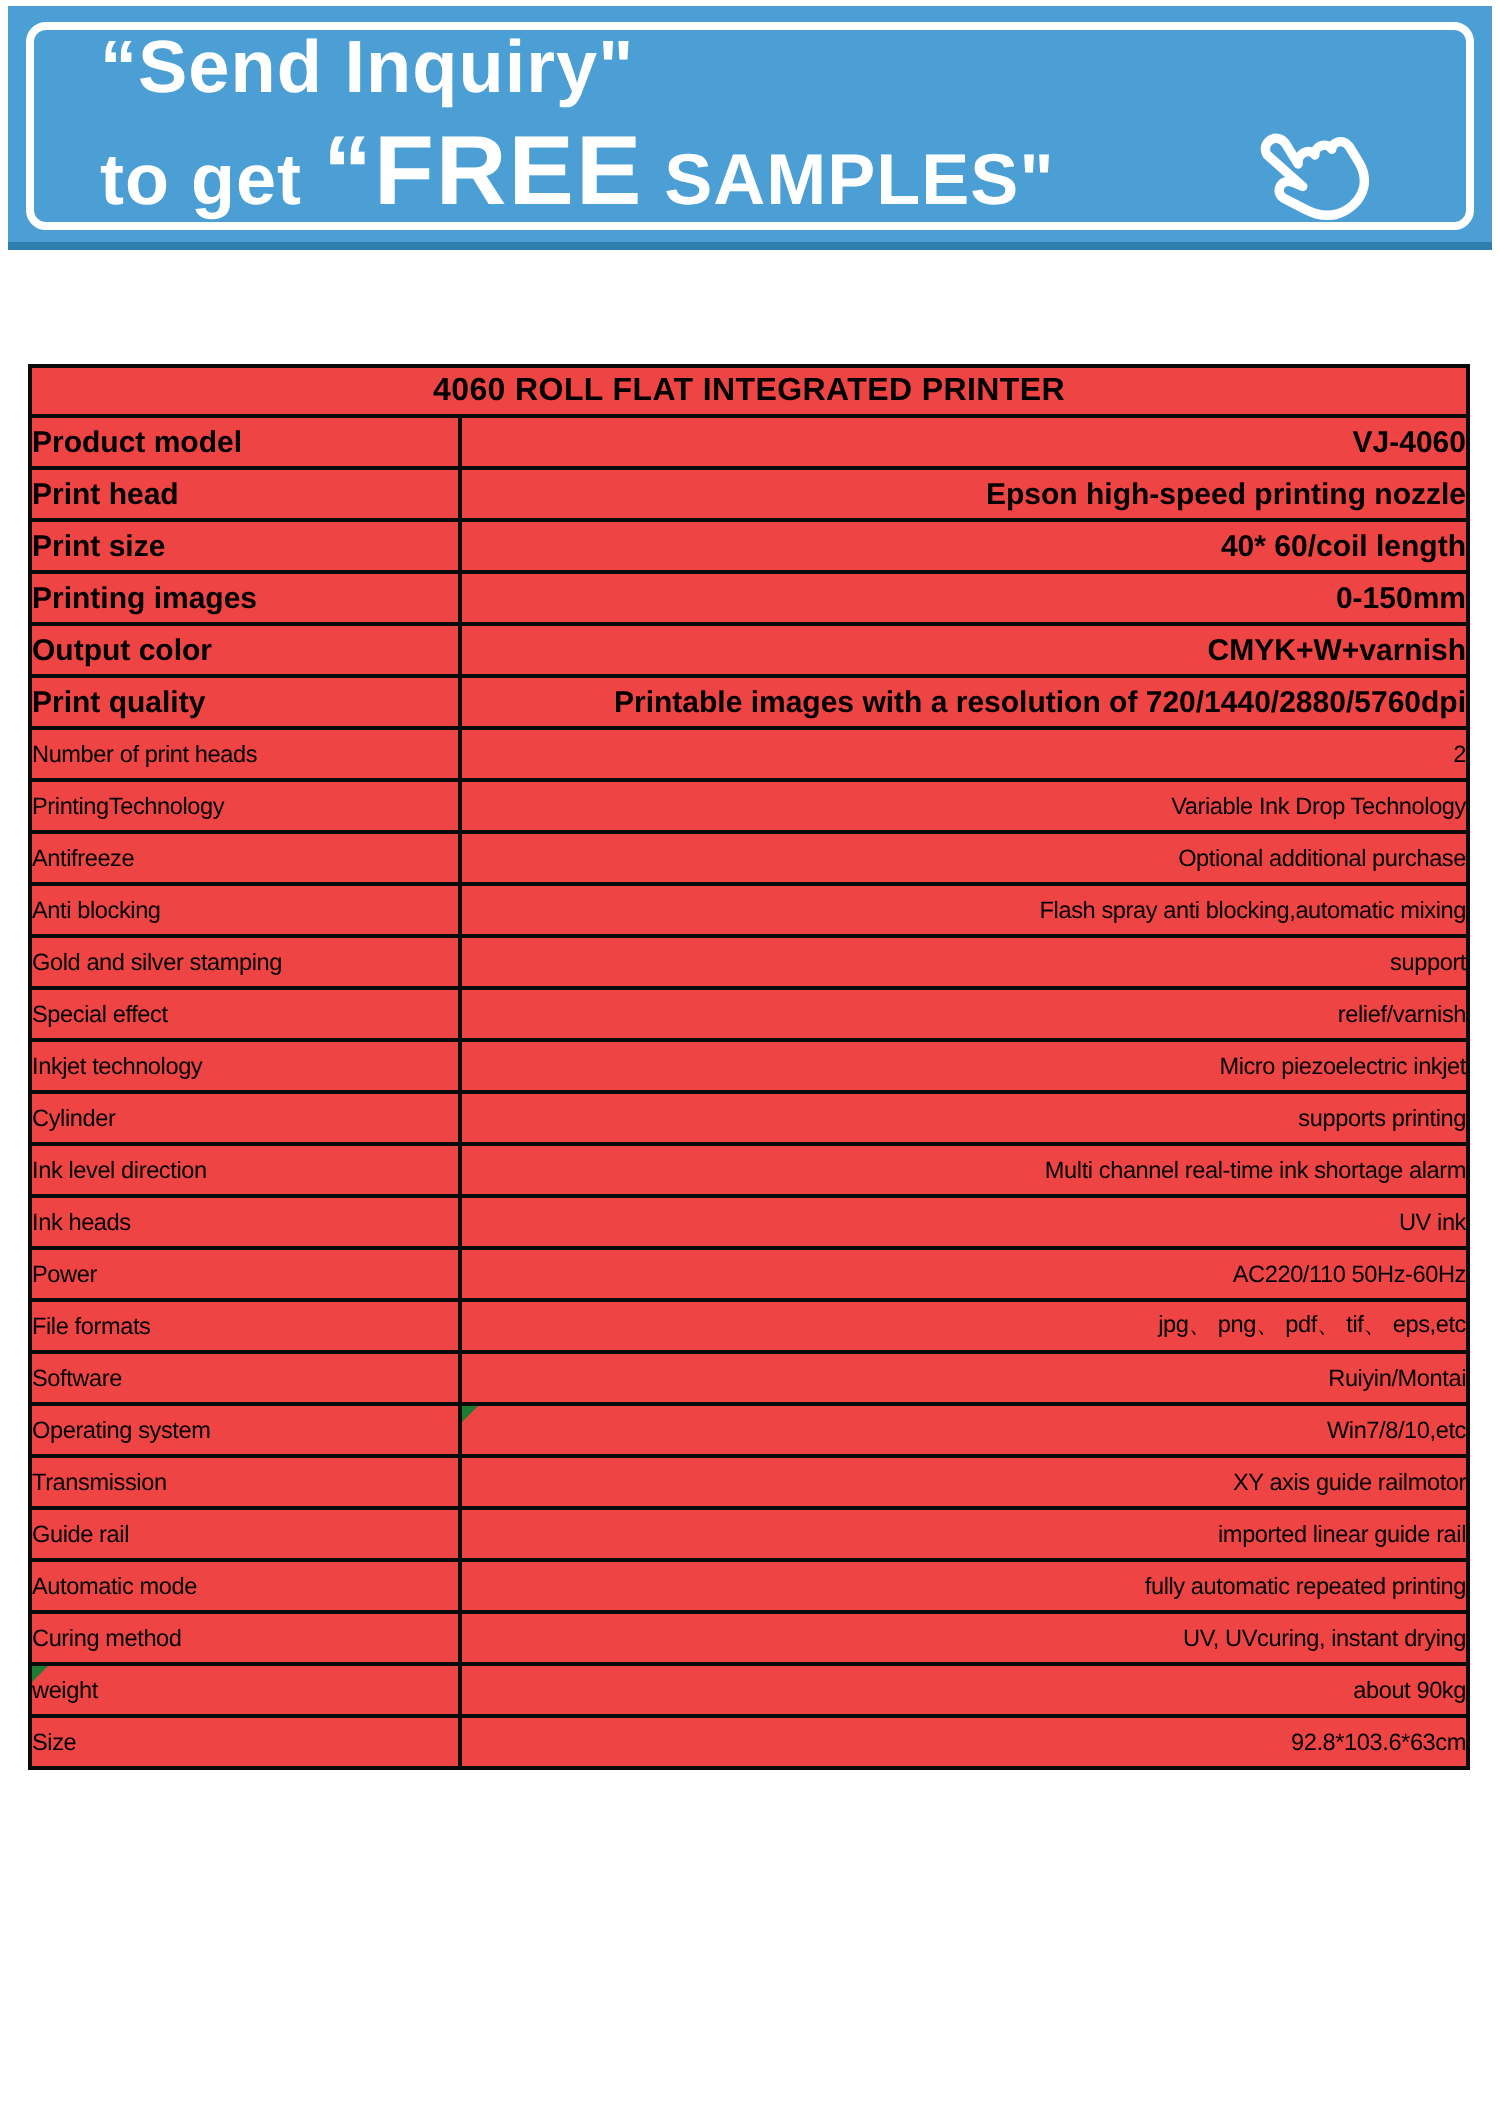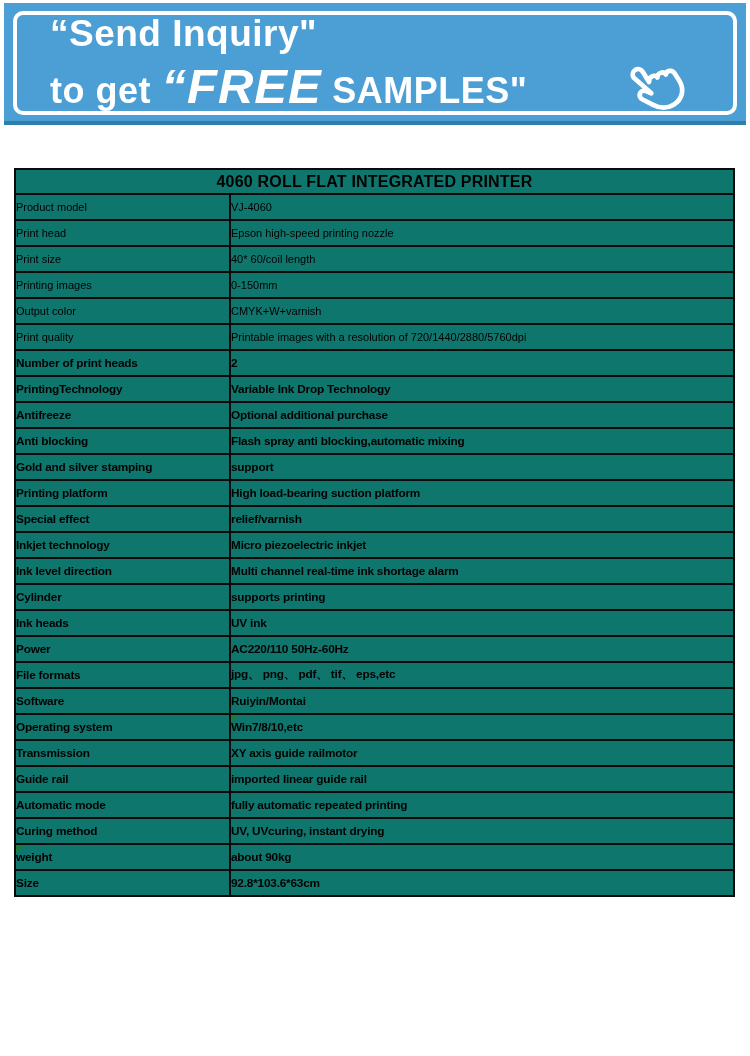--- a/index.html
+++ b/index.html
@@ -21,43 +21,43 @@
   .banner-text{
     position:absolute;left:46px;top:6px;color:#ffffff;white-space:nowrap;
   }
   .banner-line1{
     font-size:37px;font-weight:bold;line-height:50px;letter-spacing:.5px;
   }
   .banner-line2{
     font-size:36px;font-weight:bold;line-height:54px;letter-spacing:.5px;
   }
   .banner-line2 .free{
-    font-size:49px;font-weight:bold;letter-spacing:1px;font-style:italic;
+    font-size:49px;font-weight:bold;letter-spacing:1px;
   }
   .hand-icon{
     position:absolute;right:46px;top:44px;width:92px;height:74px;
   }
   
   table.spec{
-    position:absolute;left:14px;top:168px;width:721px;
-    border-collapse:collapse;table-layout:fixed;background:#0f766e;
+    position:absolute;left:14px;top:182px;width:721px;
+    border-collapse:collapse;table-layout:fixed;background:#ef4444;
   }
   table.spec th, table.spec td{
     border:2px solid #0a0a0a;overflow:hidden;white-space:nowrap;
     position:relative;
   }
   th.tbl-title{
     height:21px;font-size:16px;font-weight:bold;text-align:center;
     padding:1px 0;letter-spacing:.2px;
   }
   table.spec td{height:24px;padding:0;}
   td.label{text-align:left;padding-left:6px;}
-  td.value{text-align:left;}
-  tr.lg td{font-size:11px;font-weight:normal;letter-spacing:0;}
-  tr.sm td{font-size:11.8px;font-weight:bold;letter-spacing:-.2px;}
+  td.value{text-align:right;}
+  tr.lg td{font-size:15px;font-weight:bold;letter-spacing:0;}
+  tr.sm td{font-size:11.8px;font-weight:normal;letter-spacing:-.2px;}
   td.mk::before{
     content:"";position:absolute;top:0;left:0;width:0;height:0;
     border-top:8px solid #1c7c33;border-right:8px solid transparent;
   }
 </style>
 </head>
 <body>
 
 <div class="banner">
   <div class="banner-border"></div>
@@ -133,38 +133,34 @@
       </tr>
       <tr class="sm">
         <td class="label">Anti blocking</td>
         <td class="value">Flash spray anti blocking,automatic mixing</td>
       </tr>
       <tr class="sm">
         <td class="label">Gold and silver stamping</td>
         <td class="value">support</td>
       </tr>
       <tr class="sm">
-        <td class="label">Printing platform</td>
-        <td class="value">High load-bearing suction platform</td>
-      </tr>
-      <tr class="sm">
         <td class="label">Special effect</td>
         <td class="value">relief/varnish</td>
       </tr>
       <tr class="sm">
         <td class="label">Inkjet technology</td>
         <td class="value">Micro piezoelectric inkjet</td>
       </tr>
       <tr class="sm">
+        <td class="label">Cylinder</td>
+        <td class="value">supports printing</td>
+      </tr>
+      <tr class="sm">
         <td class="label">Ink level direction</td>
         <td class="value">Multi channel real-time ink shortage alarm</td>
-      </tr>
-      <tr class="sm">
-        <td class="label">Cylinder</td>
-        <td class="value">supports printing</td>
       </tr>
       <tr class="sm">
         <td class="label">Ink heads</td>
         <td class="value">UV ink</td>
       </tr>
       <tr class="sm">
         <td class="label">Power</td>
         <td class="value">AC220/110 50Hz-60Hz</td>
       </tr>
       <tr class="sm">

